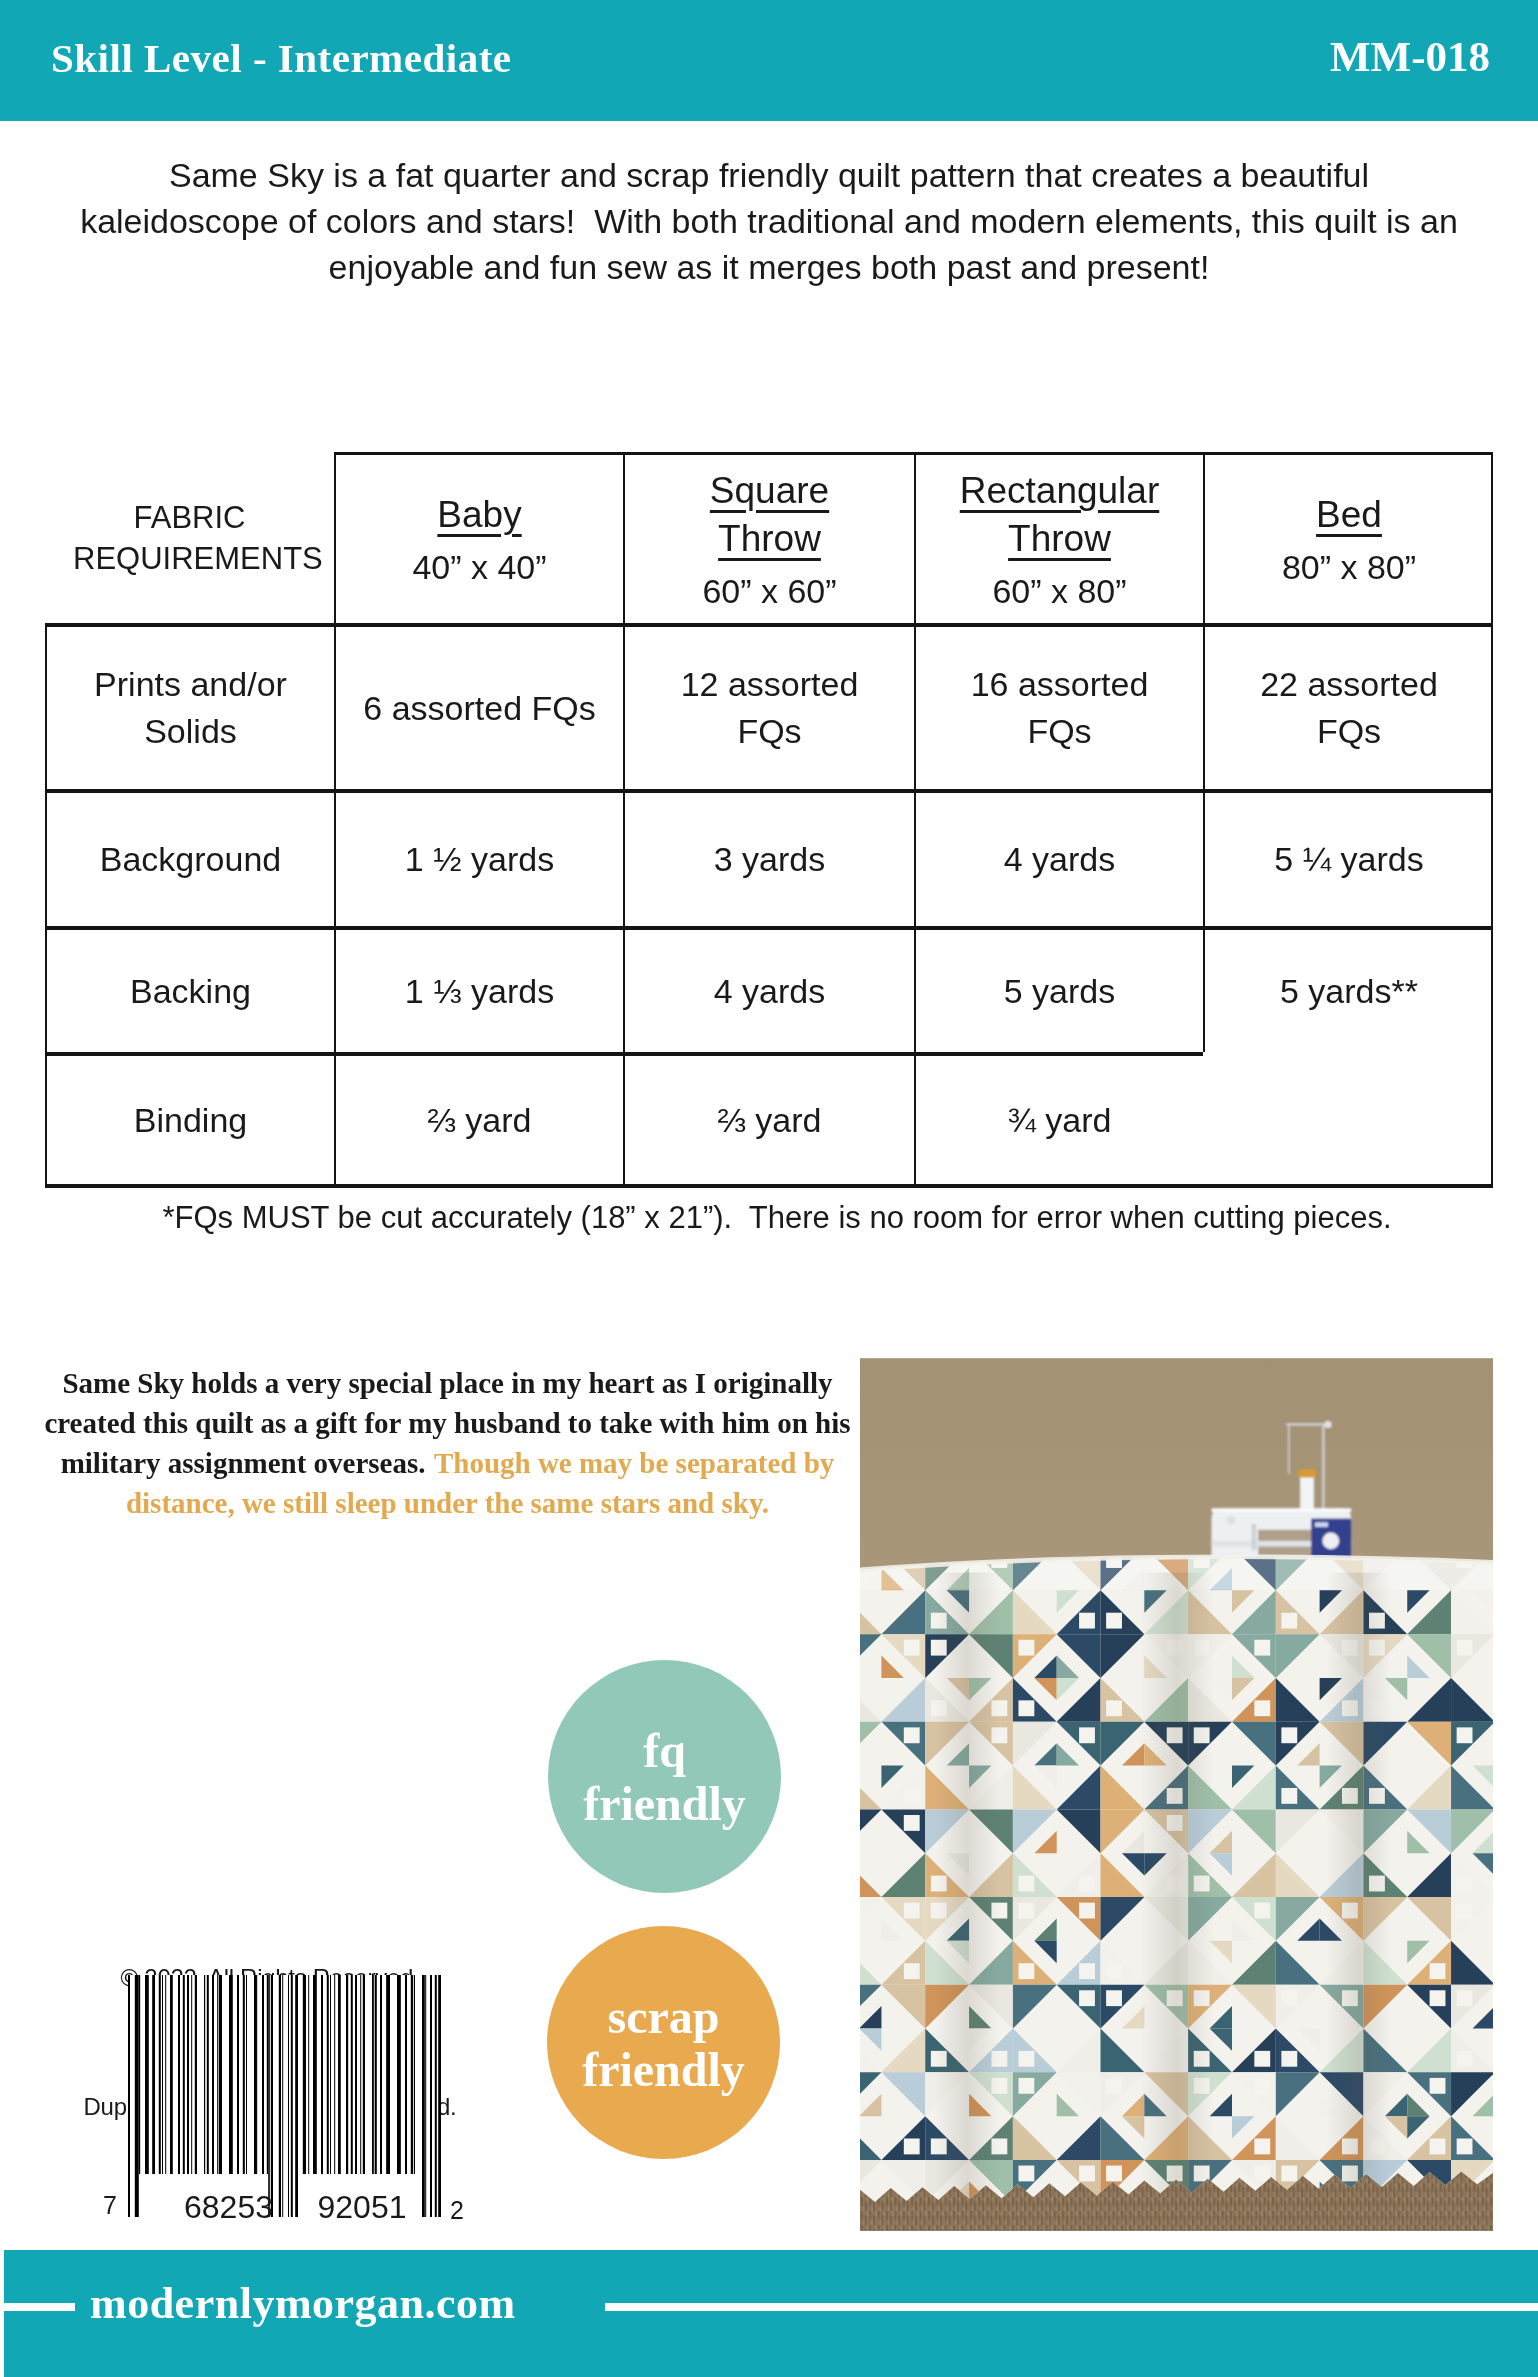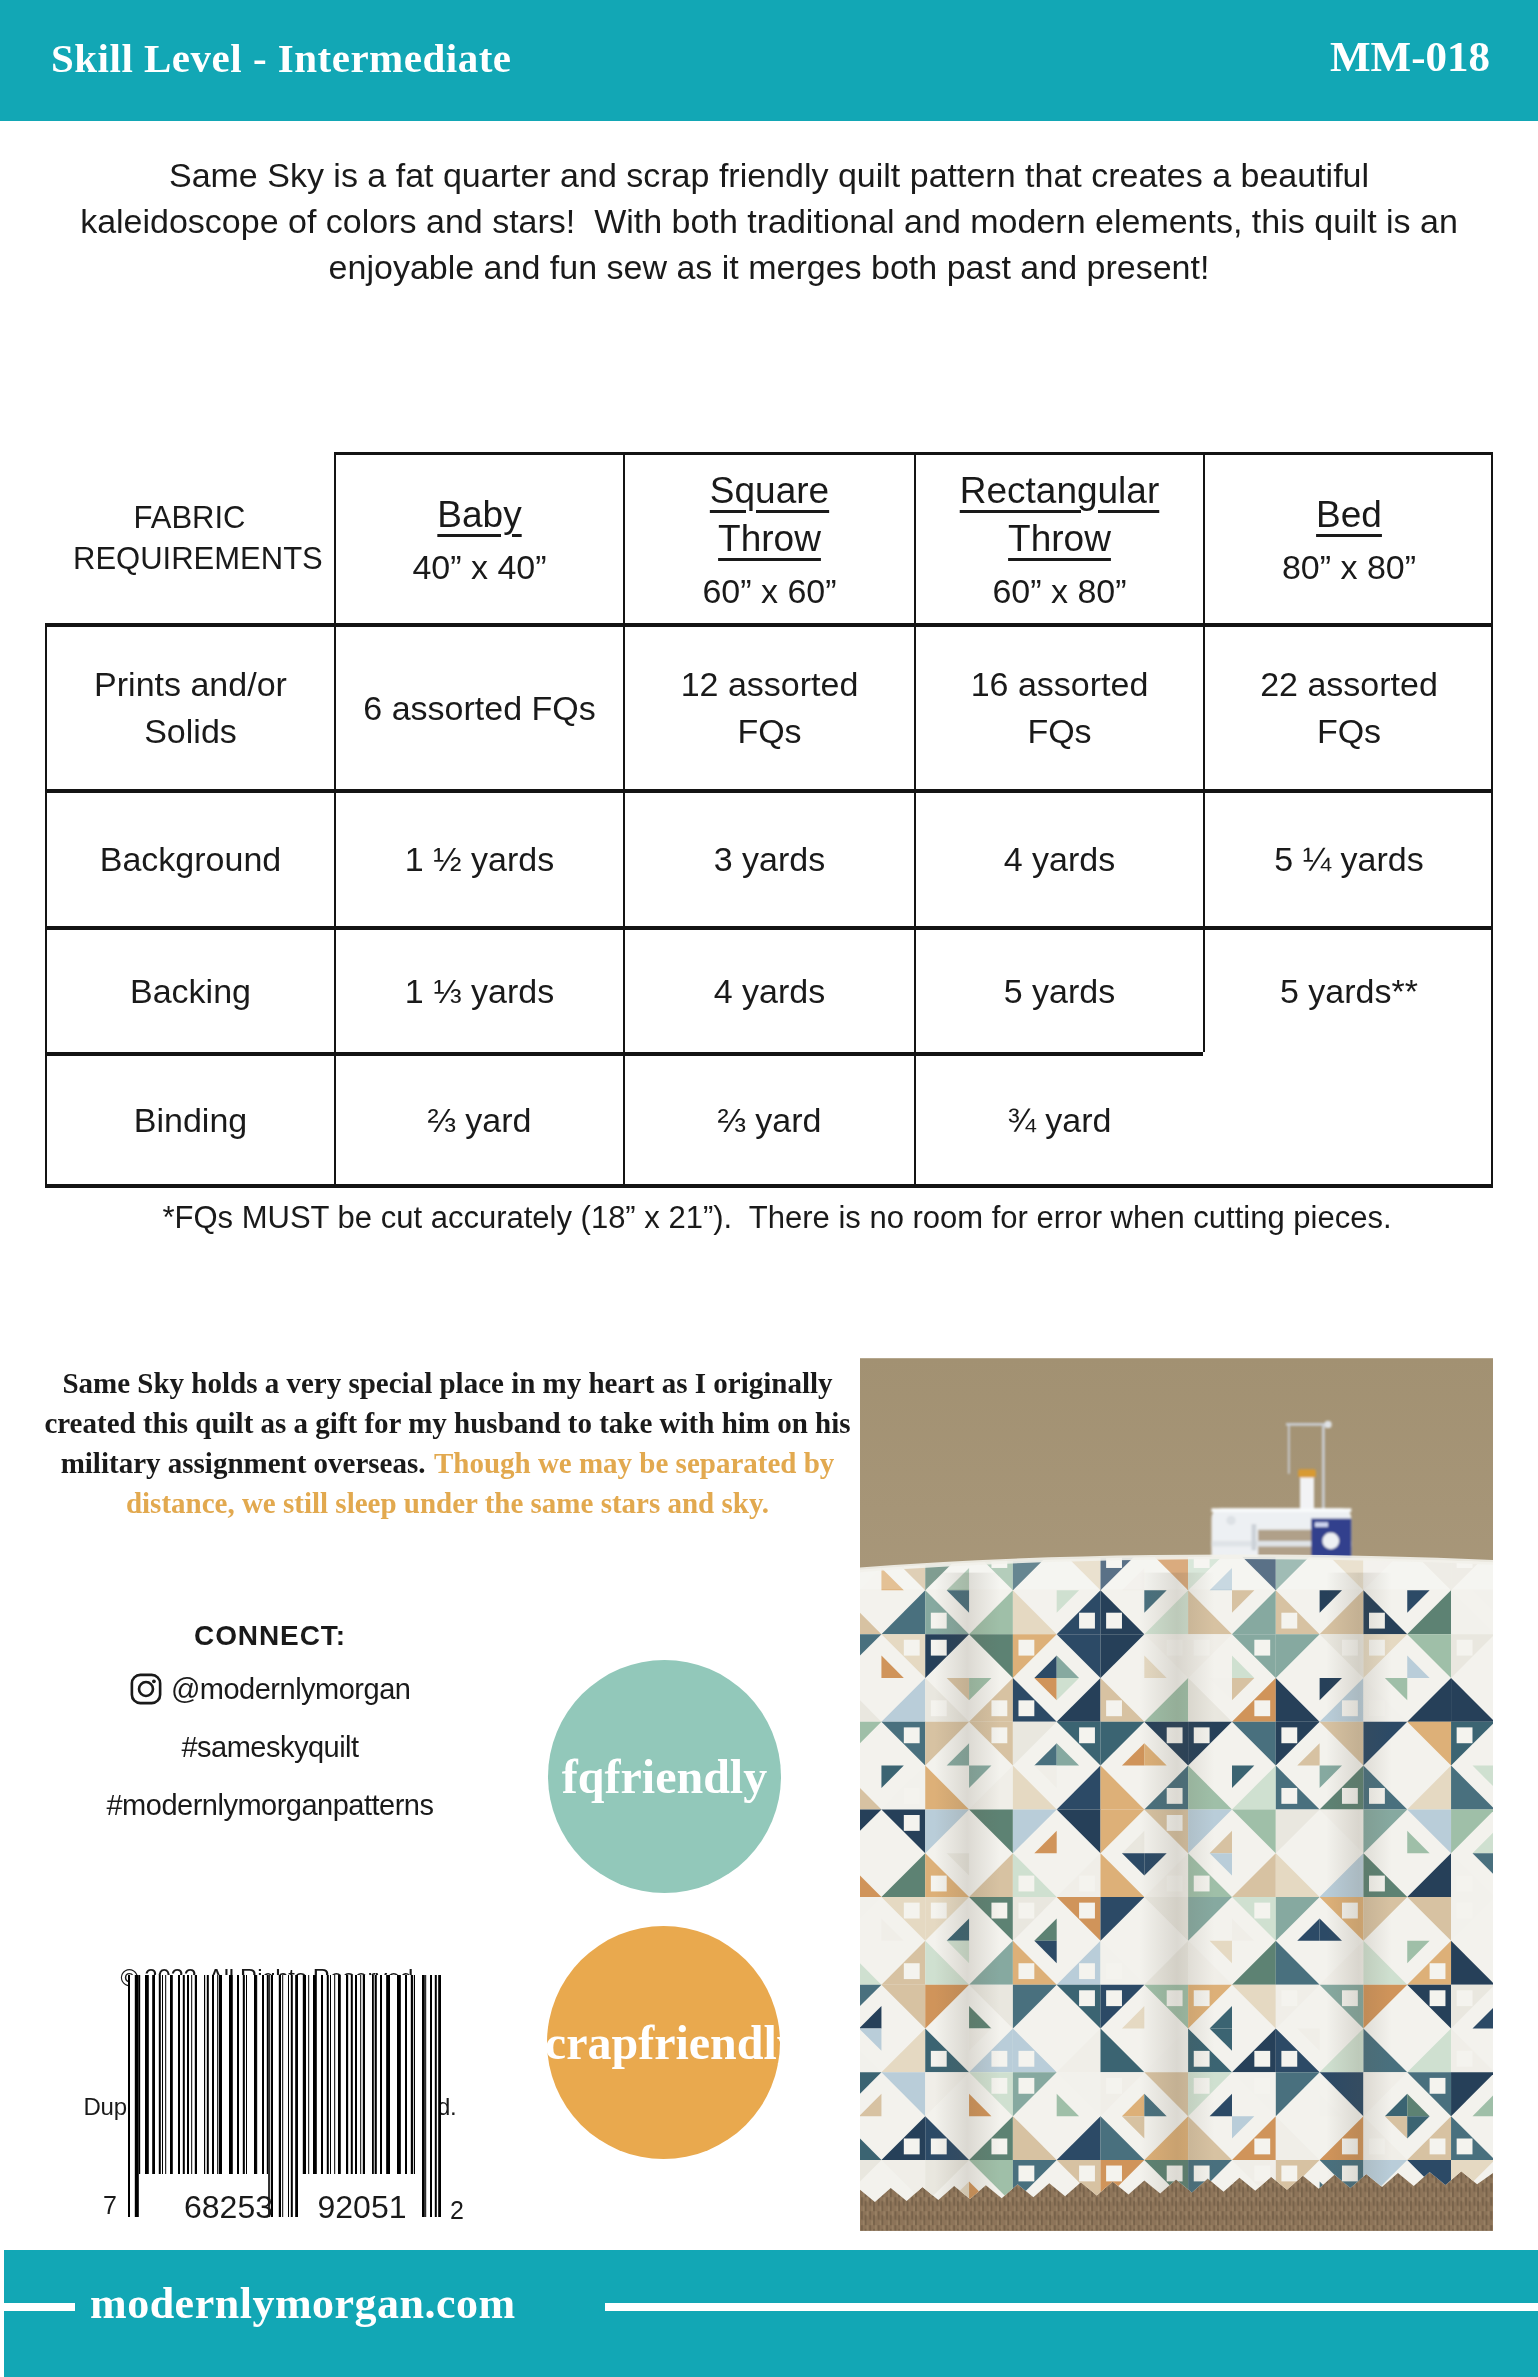--- a/index.html
+++ b/index.html
@@ -74,21 +74,21 @@
   .notch.n1{left:11.2px;width:129px;}
   .notch.n2{left:172px;width:122px;}
   .bc-num{position:absolute;font-size:32px;}
   .bc-g1{left:60px;top:220px;width:131px;text-align:center;}
   .bc-g2{left:196px;top:220px;width:126px;text-align:center;}
   .bc-right{left:347px;top:227px;font-size:25px;}
   .bc-7{left:0;top:222px;font-size:25px;}
 
   
   .badge{position:absolute;width:233px;height:233px;border-radius:50%;display:flex;
-         flex-direction:row;align-items:center;justify-content:center;
+         flex-direction:column;align-items:center;justify-content:center;
          font-family:"Liberation Serif","DejaVu Serif",serif;font-weight:bold;
          color:#ffffff;font-size:48px;line-height:53px;text-align:center;}
   .badge.fq{left:548px;top:1660px;background:var(--badge_fq);}
   .badge.scrap{left:547px;top:1926px;background:var(--badge_scrap);}
 
   
   .photo{position:absolute;left:860px;top:1358px;width:633px;height:873px;overflow:hidden;}
 </style>
 </head>
 <body>
@@ -184,35 +184,20 @@
         <div class="val">¾ yard</div>
       </div>
   </div>
 
   <div class="footnote fn1">*FQs MUST be cut accurately (18” x 21”).  There is no room for error when cutting pieces.</div>
 
   <div class="note">
     <span>Same Sky holds a very special place in my heart as I originally created this quilt as a gift for my husband to take with him on his military assignment overseas.</span><span class="gold">Though we may be separated by distance, we still sleep under the same stars and sky.</span>
   </div>
 
-  <div class="connect">
-    <div class="connect-heading">CONNECT:</div>
-    <div class="ig-line">
-      <span style="display:inline-flex;">
-        <svg width="32" height="32" viewBox="0 0 34 34" fill="none">
-          <rect x="2" y="2" width="30" height="30" rx="9" stroke="#1a1a1a" stroke-width="2.8"></rect>
-          <circle cx="17" cy="17" r="7.4" stroke="#1a1a1a" stroke-width="2.8"></circle>
-          <circle cx="25.4" cy="8.8" r="2" fill="#1a1a1a"></circle>
-        </svg>
-      </span>
-      <span>@modernlymorgan</span>
-    </div>
-    <div class="tag-line">#sameskyquilt</div>
-    <div class="tag-line">#modernlymorganpatterns</div>
-  </div>
 
   <div class="copyright">
     <div>© 2022  All Rights Reserved.</div>
     <div>Duplication of any kind is prohibited.</div>
   </div>
 
   <div class="barcode">
     <div class="bars">
       <div class="notch n1"></div>
       <div class="notch n2"></div>

